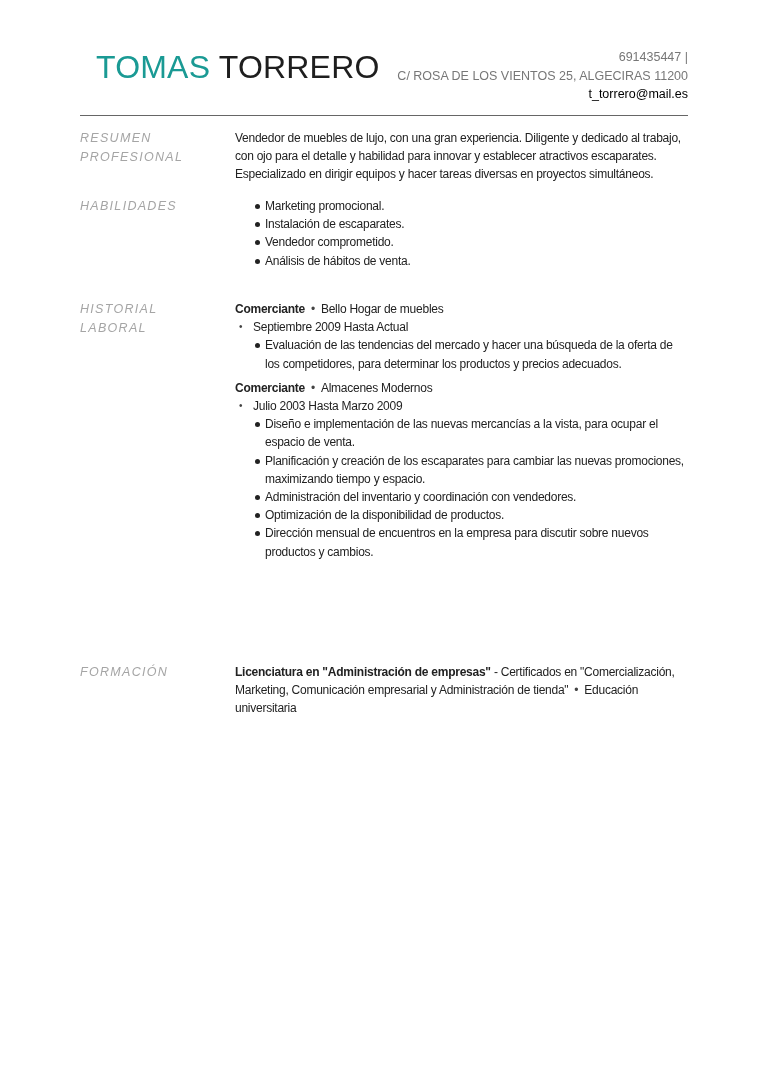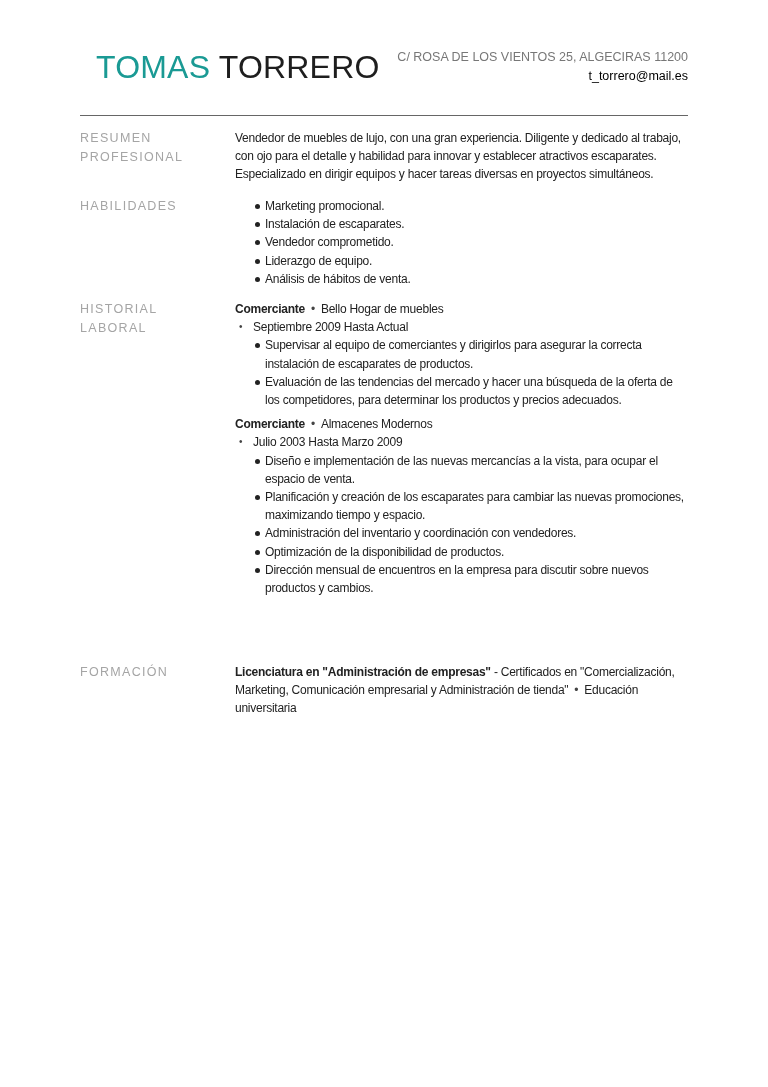--- a/index.html
+++ b/index.html
@@ -5,75 +5,74 @@
   html, body { margin:0; padding:0; background:#fff; }
   body { width:768px; height:1087px; position:relative; font-family:"Liberation Sans", sans-serif; color:#222; overflow:hidden; }
   .page { position:absolute; left:80px; top:0; width:608px; }
   .name { position:absolute; left:0; top:48px; font-size:32px; letter-spacing:0.2px; line-height:38px; white-space:nowrap;margin-left:16px; }
   .first { color:#1a9a94; }
   .last { color:#1e1e1e; }
   .contact { position:absolute; right:0; top:48px; text-align:right; font-size:12.5px; line-height:18.5px; color:#777; }
   .contact .email { color:#000000; }
   .rule { position:absolute; left:0; top:115px; width:608px; height:1px; background:#666; }
   .section { position:absolute; left:0; width:608px; }
-  .sec-label { position:absolute; left:0; top:0; width:140px; font-size:12.5px; letter-spacing:1.3px; color:#a5a5a5; line-height:19px; }
+  .sec-label { position:absolute; left:0; top:0; width:140px; font-size:12.5px; letter-spacing:1.3px; color:#a5a5a5; line-height:19px;font-style:italic; }
   .sec-body { position:absolute; left:155px; top:0; width:455px; font-size:12px; line-height:18.2px; color:#222; letter-spacing:-0.25px; }
   ul { margin:0; padding:0; list-style:none; }
   .skills li, .duties li { position:relative; padding-left:30px; }
   .skills li::before, .duties li::before { content:""; position:absolute; left:20px; top:7px; width:5px; height:5px; border-radius:50%; background:#222; }
   .job-head b { font-weight:bold; }
   .sep { margin:0 6px; color:#444; }
   .company { }
   .dates { position:relative; padding-left:18px; }
   .dates::before { content:"•"; position:absolute; left:4px; top:0; font-size:10px; color:#444; }
   .job { margin-bottom:6px; }
 </style>
 </head>
 <body>
 
 <div class="page">
   <div class="name">
     <span class="first">TOMAS</span>
     <span class="last">TORRERO</span>
   </div>
   <div class="contact">
+    <div>691435447 |</div>
     <div>C/ ROSA DE LOS VIENTOS 25, ALGECIRAS 11200</div>
     <div class="email">t_torrero@mail.es</div>
   </div>
   <div class="rule"></div>
 
   <div class="section" style="top:129px">
     <div class="sec-label">
       <div>RESUMEN</div>
       <div>PROFESIONAL</div>
     </div>
     <div class="sec-body">Vendedor de muebles de lujo, con una gran experiencia. Diligente y dedicado al trabajo, con ojo para el detalle y habilidad para innovar y establecer atractivos escaparates. Especializado en dirigir equipos y hacer tareas diversas en proyectos simultáneos.</div>
   </div>
 
   <div class="section" style="top:197px">
     <div class="sec-label">HABILIDADES</div>
     <ul class="sec-body skills">
       <li>Marketing promocional.</li>
       <li>Instalación de escaparates.</li>
       <li>Vendedor comprometido.</li>
-      <li>Liderazgo de equipo.</li>
       <li>Análisis de hábitos de venta.</li>
     </ul>
   </div>
 
   <div class="section" style="top:300px">
     <div class="sec-label">HISTORIAL LABORAL</div>
     <div class="sec-body">
       <div class="job">
         <div class="job-head">
           <b>Comerciante</b><span class="sep">•</span><span class="company">Bello Hogar de muebles</span>
         </div>
         <div class="dates">Septiembre 2009 Hasta Actual</div>
         <ul class="duties">
-          <li>Supervisar al equipo de comerciantes y dirigirlos para asegurar la correcta instalación de escaparates de productos.</li>
           <li>Evaluación de las tendencias del mercado y hacer una búsqueda de la oferta de los competidores, para determinar los productos y precios adecuados.</li>
         </ul>
       </div>
       <div class="job">
         <div class="job-head">
           <b>Comerciante</b><span class="sep">•</span><span class="company">Almacenes Modernos</span>
         </div>
         <div class="dates">Julio 2003 Hasta Marzo 2009</div>
         <ul class="duties">
           <li>Diseño e implementación de las nuevas mercancías a la vista, para ocupar el espacio de venta.</li>

